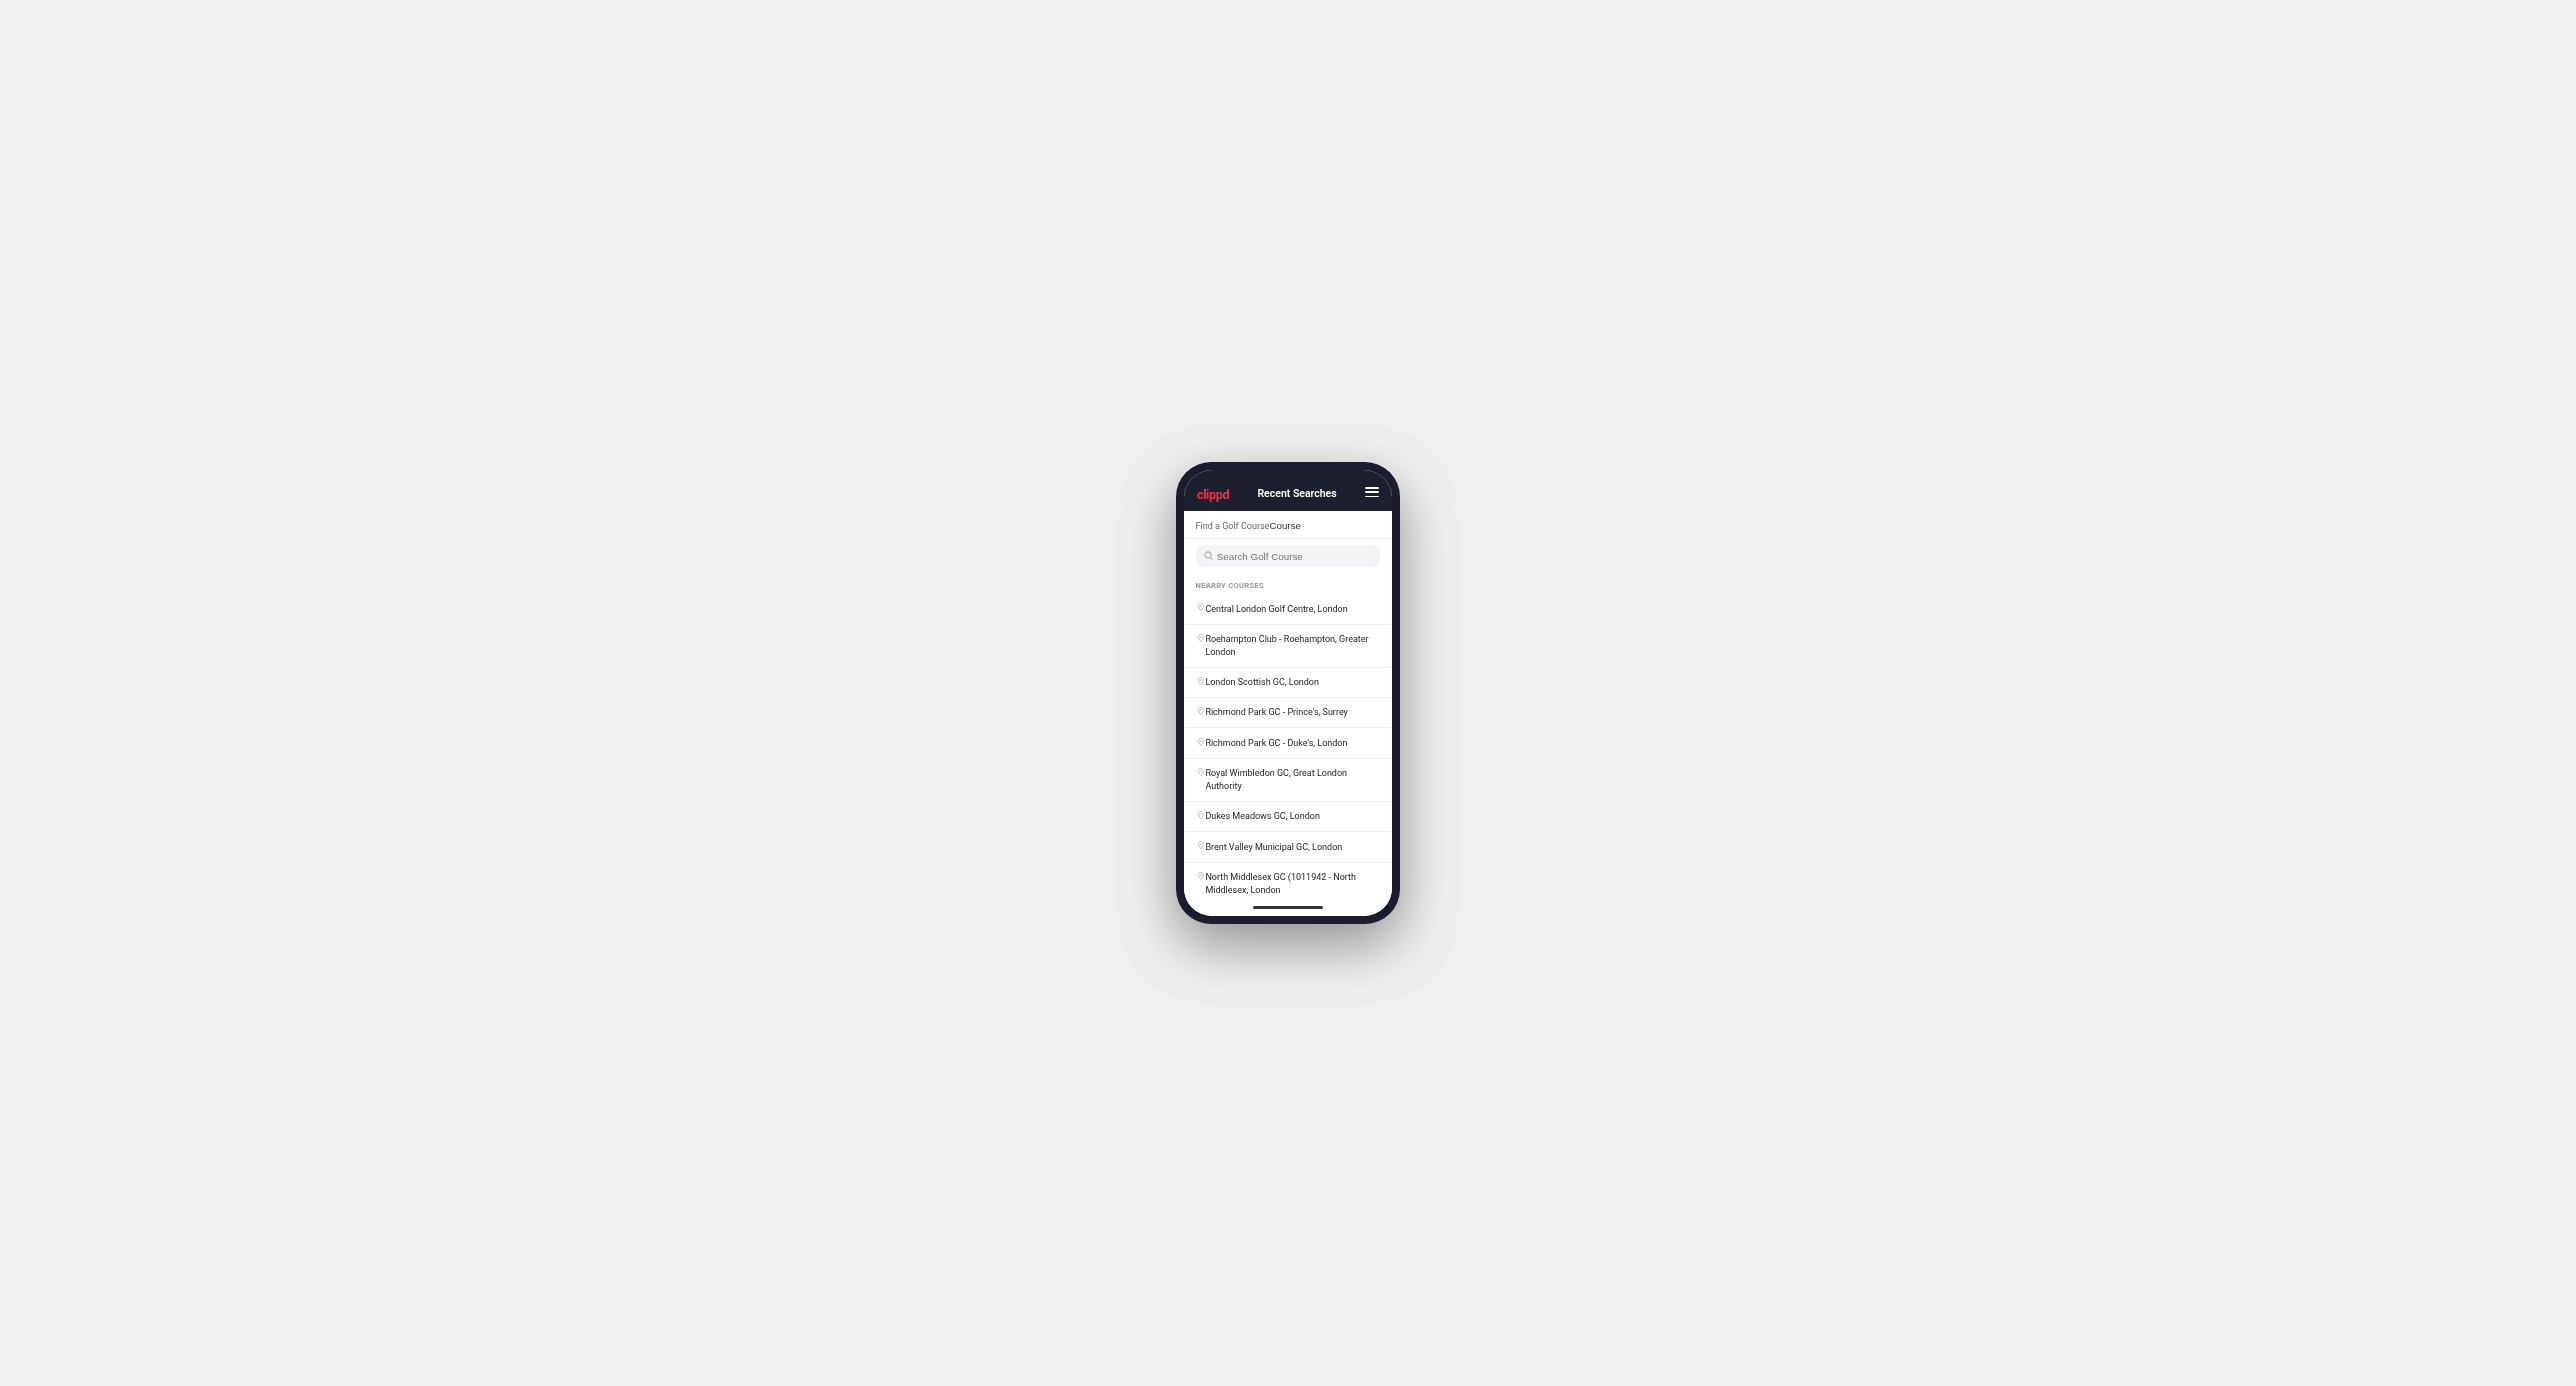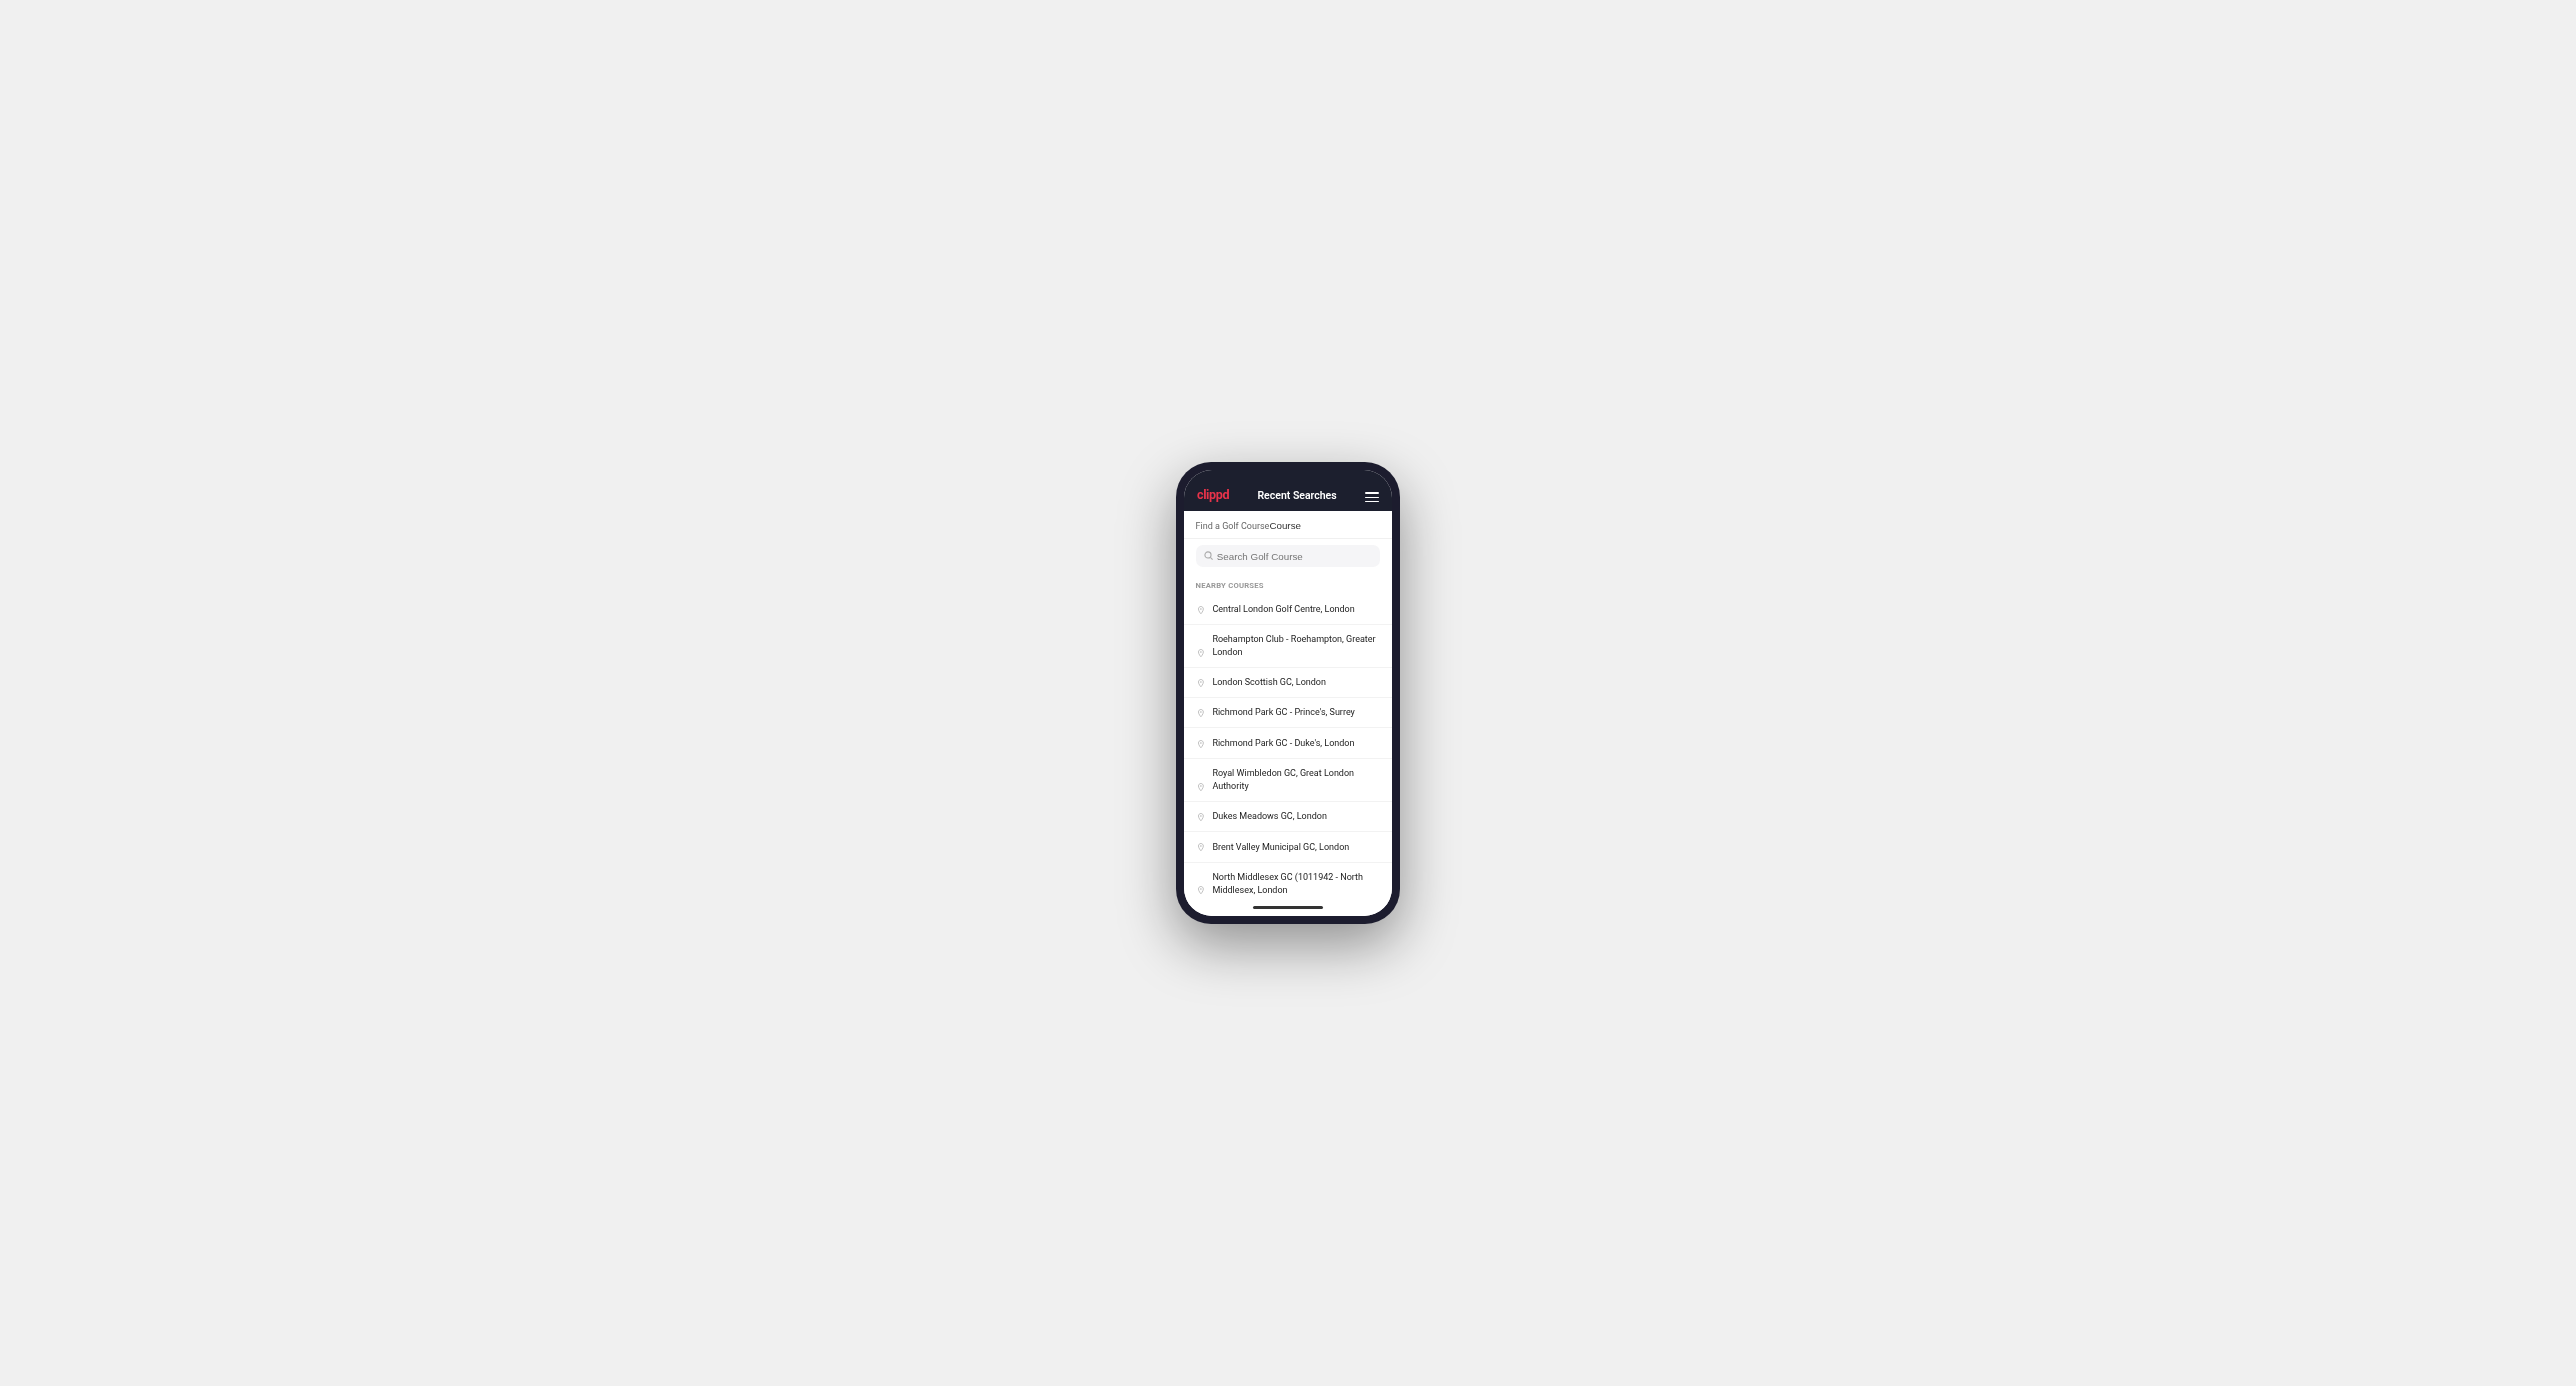--- a/index.html
+++ b/index.html
@@ -42,21 +42,21 @@
       background: #1c1f2e;
       height: 9.8px;
       border-radius: 28px 28px 0 0;
       flex-shrink: 0;
     }
 
     
     .nav-bar {
       background: #1c1f2e;
       display: flex;
-      align-items: flex-end;
+      align-items: flex-start;
       justify-content: space-between;
       padding: 7px 12.6px 8.4px;
       flex-shrink: 0;
     }
 
     .logo {
       font-size: 12.6px;
       font-weight: 700;
       color: #e8334a;
       letter-spacing: -0.4px;
@@ -156,25 +156,24 @@
       text-transform: uppercase;
       letter-spacing: 0.2px;
     }
 
     .course-list {
       flex: 1;
     }
 
     .course-item {
       display: flex;
-      align-items: flex-end;
+      align-items: flex-start;
       padding: 8.4px 11.2px;
       border-bottom: 0.7px solid #f2f2f2;
       cursor: pointer;
-      gap: 7px;
     }
 
     .course-item:last-child {
       border-bottom: none;
     }
 
     .pin-icon {
       width: 9.8px;
       height: 9.8px;
       flex-shrink: 0;

